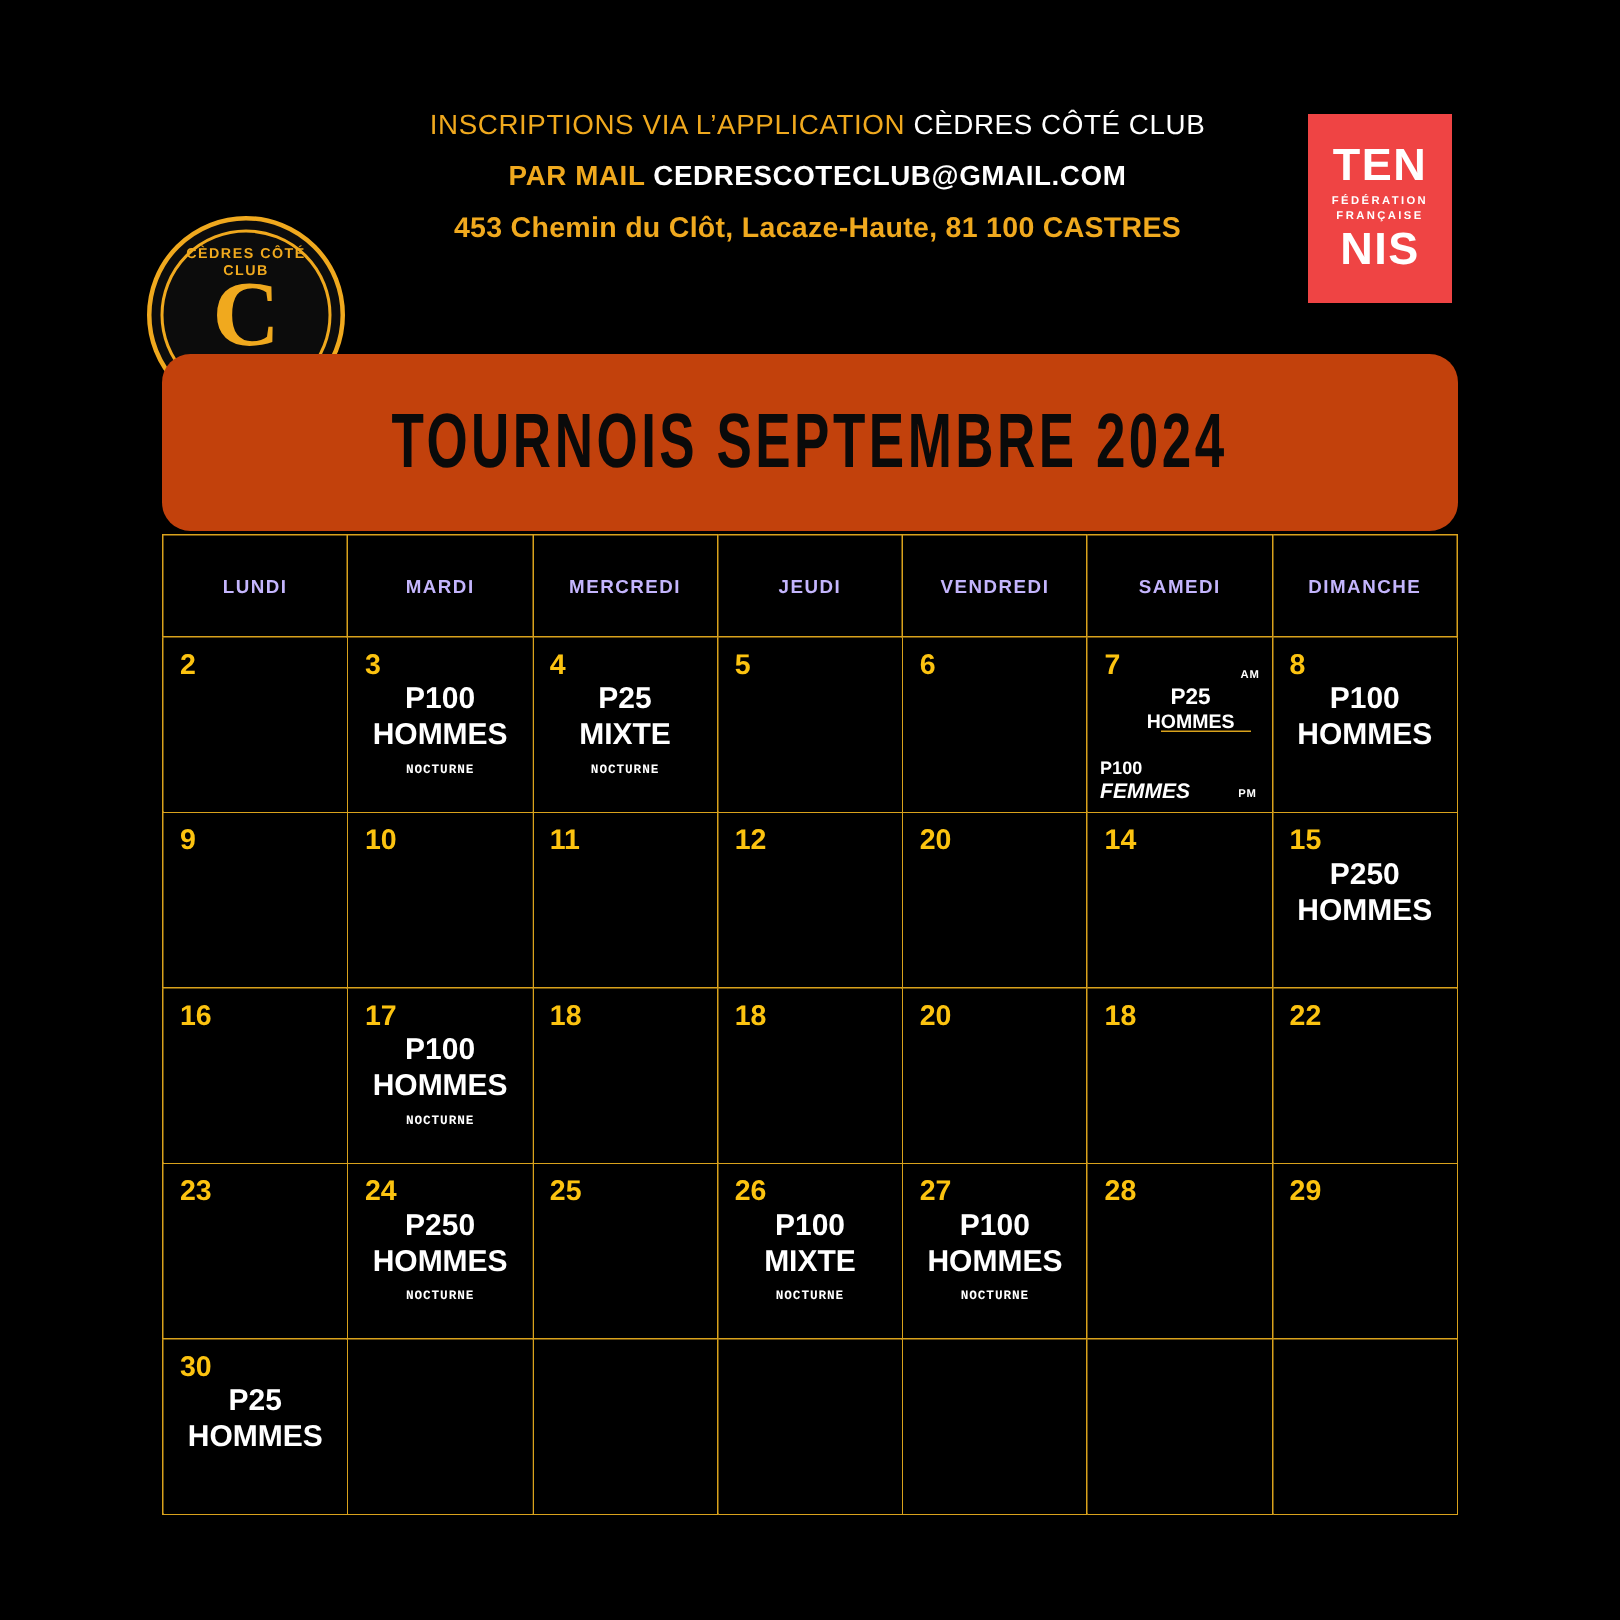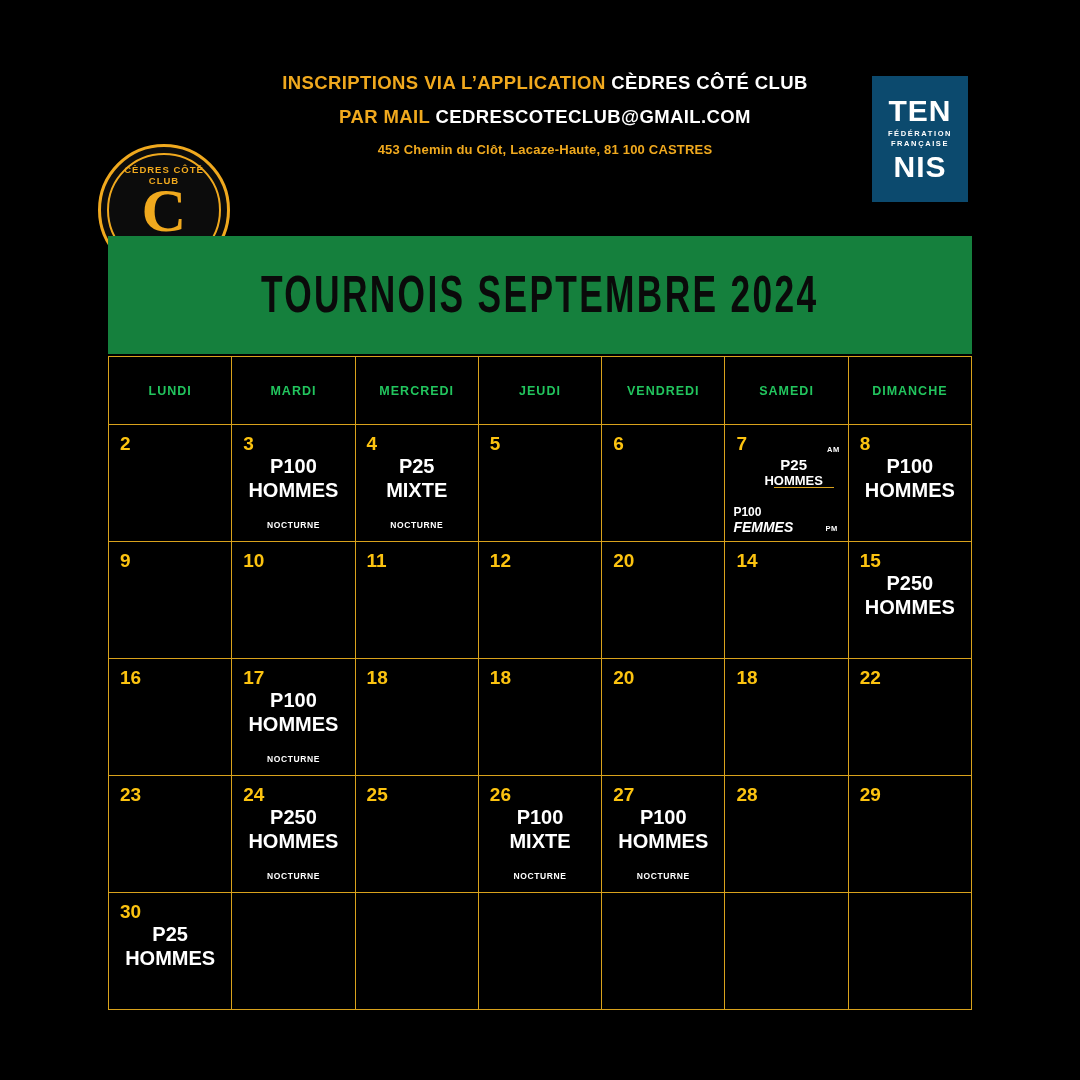--- a/index.html
+++ b/index.html
@@ -39,69 +39,69 @@
     font-weight: bold; letter-spacing: 1px;
   }
   .logo-top-text { top: 9px; font-size: 9.5px; }
   .logo-bottom-text { bottom: 9px; font-size: 5.6px; letter-spacing: .8px; }
 
   .contact {
     position: absolute; left: 240px; top: 10px; width: 610px;
     text-align: center; color: #f0a91e;
   }
   .contact .line { margin-bottom: 12px; white-space: nowrap; }
-  .contact .l1 { font-size: 18.5px; font-weight: bold; letter-spacing: .4px; }
+  .contact .l1 { font-size: 18.5px; font-weight: normal; letter-spacing: .4px; }
   .contact .l2 { font-size: 18.5px; font-weight: bold; letter-spacing: .4px; }
   .contact .l3 { font-size: 18.5px; font-weight: bold; letter-spacing: .4px; }
-  .contact .l4 { font-size: 13px; font-weight: bold; letter-spacing: .2px; margin-top: 14px; }
+  .contact .l4 { font-size: 19px; font-weight: bold; letter-spacing: .2px; margin-top: 14px; }
   .contact .w-white { color: #ffffff; }
 
   .fft-logo {
     position: absolute; right: 112px; top: 14px;
     width: 96px; height: 126px;
-    background: #0c4a6e;
+    background: #ef4444;
     display: flex; flex-direction: column; align-items: center; justify-content: center;
     color: #ffffff;
   }
   .fft-ten, .fft-nis {
     font-family: "Liberation Sans", sans-serif;
     font-weight: bold; font-size: 30px; letter-spacing: 1px; line-height: 1;
   }
   .fft-sub {
     font-size: 7.5px; font-weight: bold; letter-spacing: 1.6px;
     line-height: 1.35; text-align: center; margin: 3px 4px;
   }
 
   
   .title-bar {
     position: absolute; left: 108px; top: 236px;
     width: 864px; height: 118px;
-    background: #15803d;
-    display: flex; align-items: center; justify-content: center;
+    background: #c2410c;
+    display: flex; align-items: center; justify-content: center; border-radius: 19px;
   }
   .title-text {
     font-family: "Liberation Sans", sans-serif;
     font-weight: bold;
     font-size: 38px;
     letter-spacing: 2.5px;
     color: #0a0a0a;
     transform: scaleY(1.35) scaleX(0.93);
   }
 
   
   .cal {
     position: absolute; left: 108px; top: 356px;
     width: 864px;
     border-collapse: collapse;
     table-layout: fixed;
   }
   .cal th {
     height: 68px;
     border: 1px solid #d9a21c;
-    color: #22c55e;
+    color: #c4b5fd;
     font-size: 12.5px;
     font-weight: bold;
     letter-spacing: 1px;
     background: #000;
     text-align: center;
   }
   .cal td {
     height: 117px;
     border: 1px solid #d9a21c;
     background: #000;
@@ -121,22 +121,23 @@
     color: #ffffff;
     font-weight: bold;
     line-height: 1.18;
     padding: 0 4px;
   }
   .ev .l { font-size: 20px; display: block; }
   .ev .noct {
     display: block;
     font-size: 8.5px;
     letter-spacing: .6px;
-    margin-top: 18px;
+    margin-top: 6px;
     color: #ffffff;
+    font-family: Liberation Mono, monospace;
   }
   
   .split-am {
     position: absolute; right: 8px; top: 4px; width: 92px; text-align: center;
     color: #ffffff; font-weight: bold;
   }
   .split-am .tag { font-size: 7.5px; letter-spacing: .5px; display:block; text-align:right;margin-top:16px; }
   .split-am .l1 { font-size: 15px; display:block; margin-top: 2px;}
   .split-am .l2 { font-size: 13px; display:block; }
   .split-rule {

